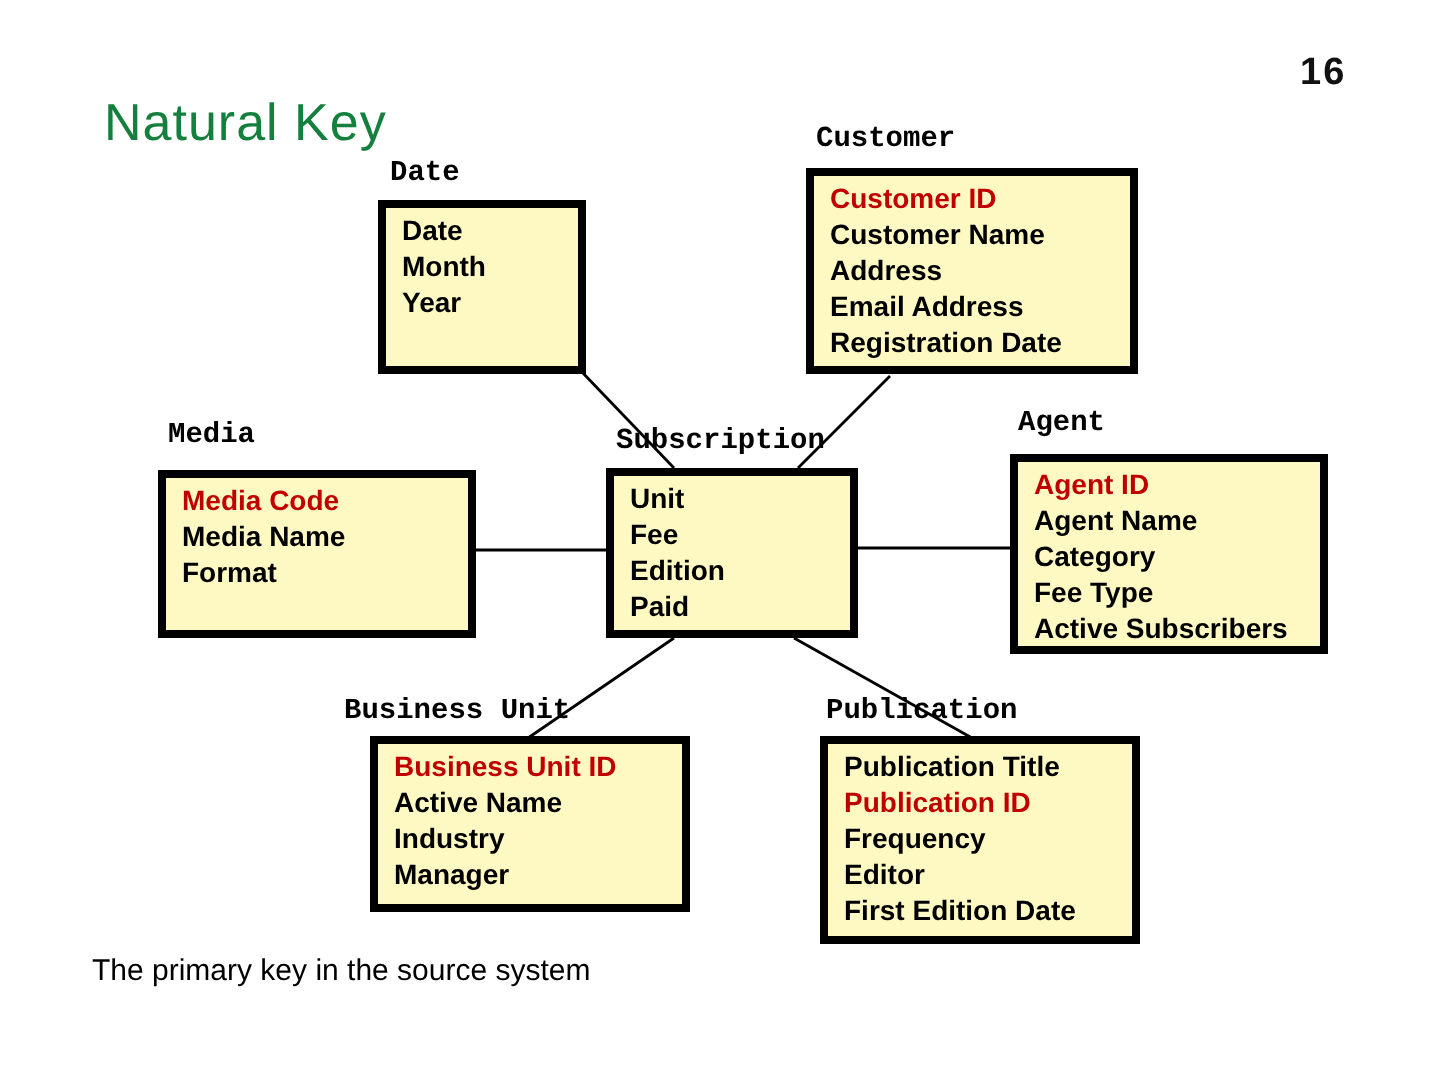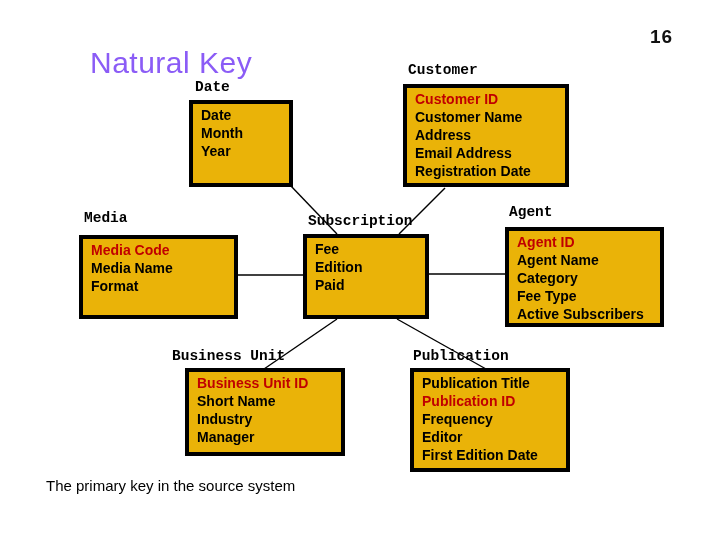--- a/index.html
+++ b/index.html
@@ -10,23 +10,22 @@
     font-family:"Liberation Sans", sans-serif;
     overflow:hidden;
   }
   .page-number{
     position:absolute;left:650px;top:26px;
     font-size:19px;font-weight:700;color:#111;
     letter-spacing:1px;
   }
   .slide-title{
     position:absolute;left:52px;top:46px;
-    font-size:30px;font-weight:400;color:#8b5cf6;
+    font-size:26px;font-weight:400;color:#15803d;
     letter-spacing:0.5px;
-    margin-left:38px;
   }
   .caption{
     position:absolute;left:46px;top:477px;
     font-size:15px;font-weight:400;color:#000;
   }
   .elabel{
     position:absolute;
     font-size:14.5px;font-weight:700;color:#000;
     white-space:nowrap;
     font-family:Liberation Mono, monospace;
@@ -35,21 +34,21 @@
   #label-customer{left:408px;top:62px;}
   #label-media{left:84px;top:210px;}
   #label-subscription{left:308px;top:213px;}
   #label-agent{left:509px;top:204px;}
   #label-business-unit{left:172px;top:348px;}
   #label-publication{left:413px;top:348px;text-align:center;}
   .ebox{
     position:absolute;
     box-sizing:border-box;
     border:4px solid #000;
-    background:#eab308;
+    background:#fef9c3;
     padding:2px 8px;
     font-size:14px;line-height:18px;font-weight:700;color:#000;
     white-space:nowrap;
   }
   #box-date{left:189px;top:100px;width:104px;height:87px;}
   #box-customer{left:403px;top:84px;width:166px;height:103px;}
   #box-media{left:79px;top:235px;width:159px;height:84px;}
   #box-subscription{left:303px;top:234px;width:126px;height:85px;}
   #box-agent{left:505px;top:227px;width:159px;height:100px;}
   #box-business-unit{left:185px;top:368px;width:160px;height:88px;}
@@ -100,36 +99,37 @@
     <span class="attr">Registration Date</span>
   </div>
 
   <div class="ebox" id="box-media">
     <span class="attr key">Media Code</span>
     <span class="attr">Media Name</span>
     <span class="attr">Format</span>
   </div>
 
   <div class="ebox" id="box-subscription">
+    <span class="attr">Unit</span>
     <span class="attr">Fee</span>
     <span class="attr">Edition</span>
     <span class="attr">Paid</span>
   </div>
 
   <div class="ebox" id="box-agent">
     <span class="attr key">Agent ID</span>
     <span class="attr">Agent Name</span>
     <span class="attr">Category</span>
     <span class="attr">Fee Type</span>
     <span class="attr">Active Subscribers</span>
   </div>
 
   <div class="ebox" id="box-business-unit">
     <span class="attr key">Business Unit ID</span>
-    <span class="attr">Short Name</span>
+    <span class="attr">Active Name</span>
     <span class="attr">Industry</span>
     <span class="attr">Manager</span>
   </div>
 
   <div class="ebox" id="box-publication">
     <span class="attr">Publication Title</span>
     <span class="attr key">Publication ID</span>
     <span class="attr">Frequency</span>
     <span class="attr">Editor</span>
     <span class="attr">First Edition Date</span>

